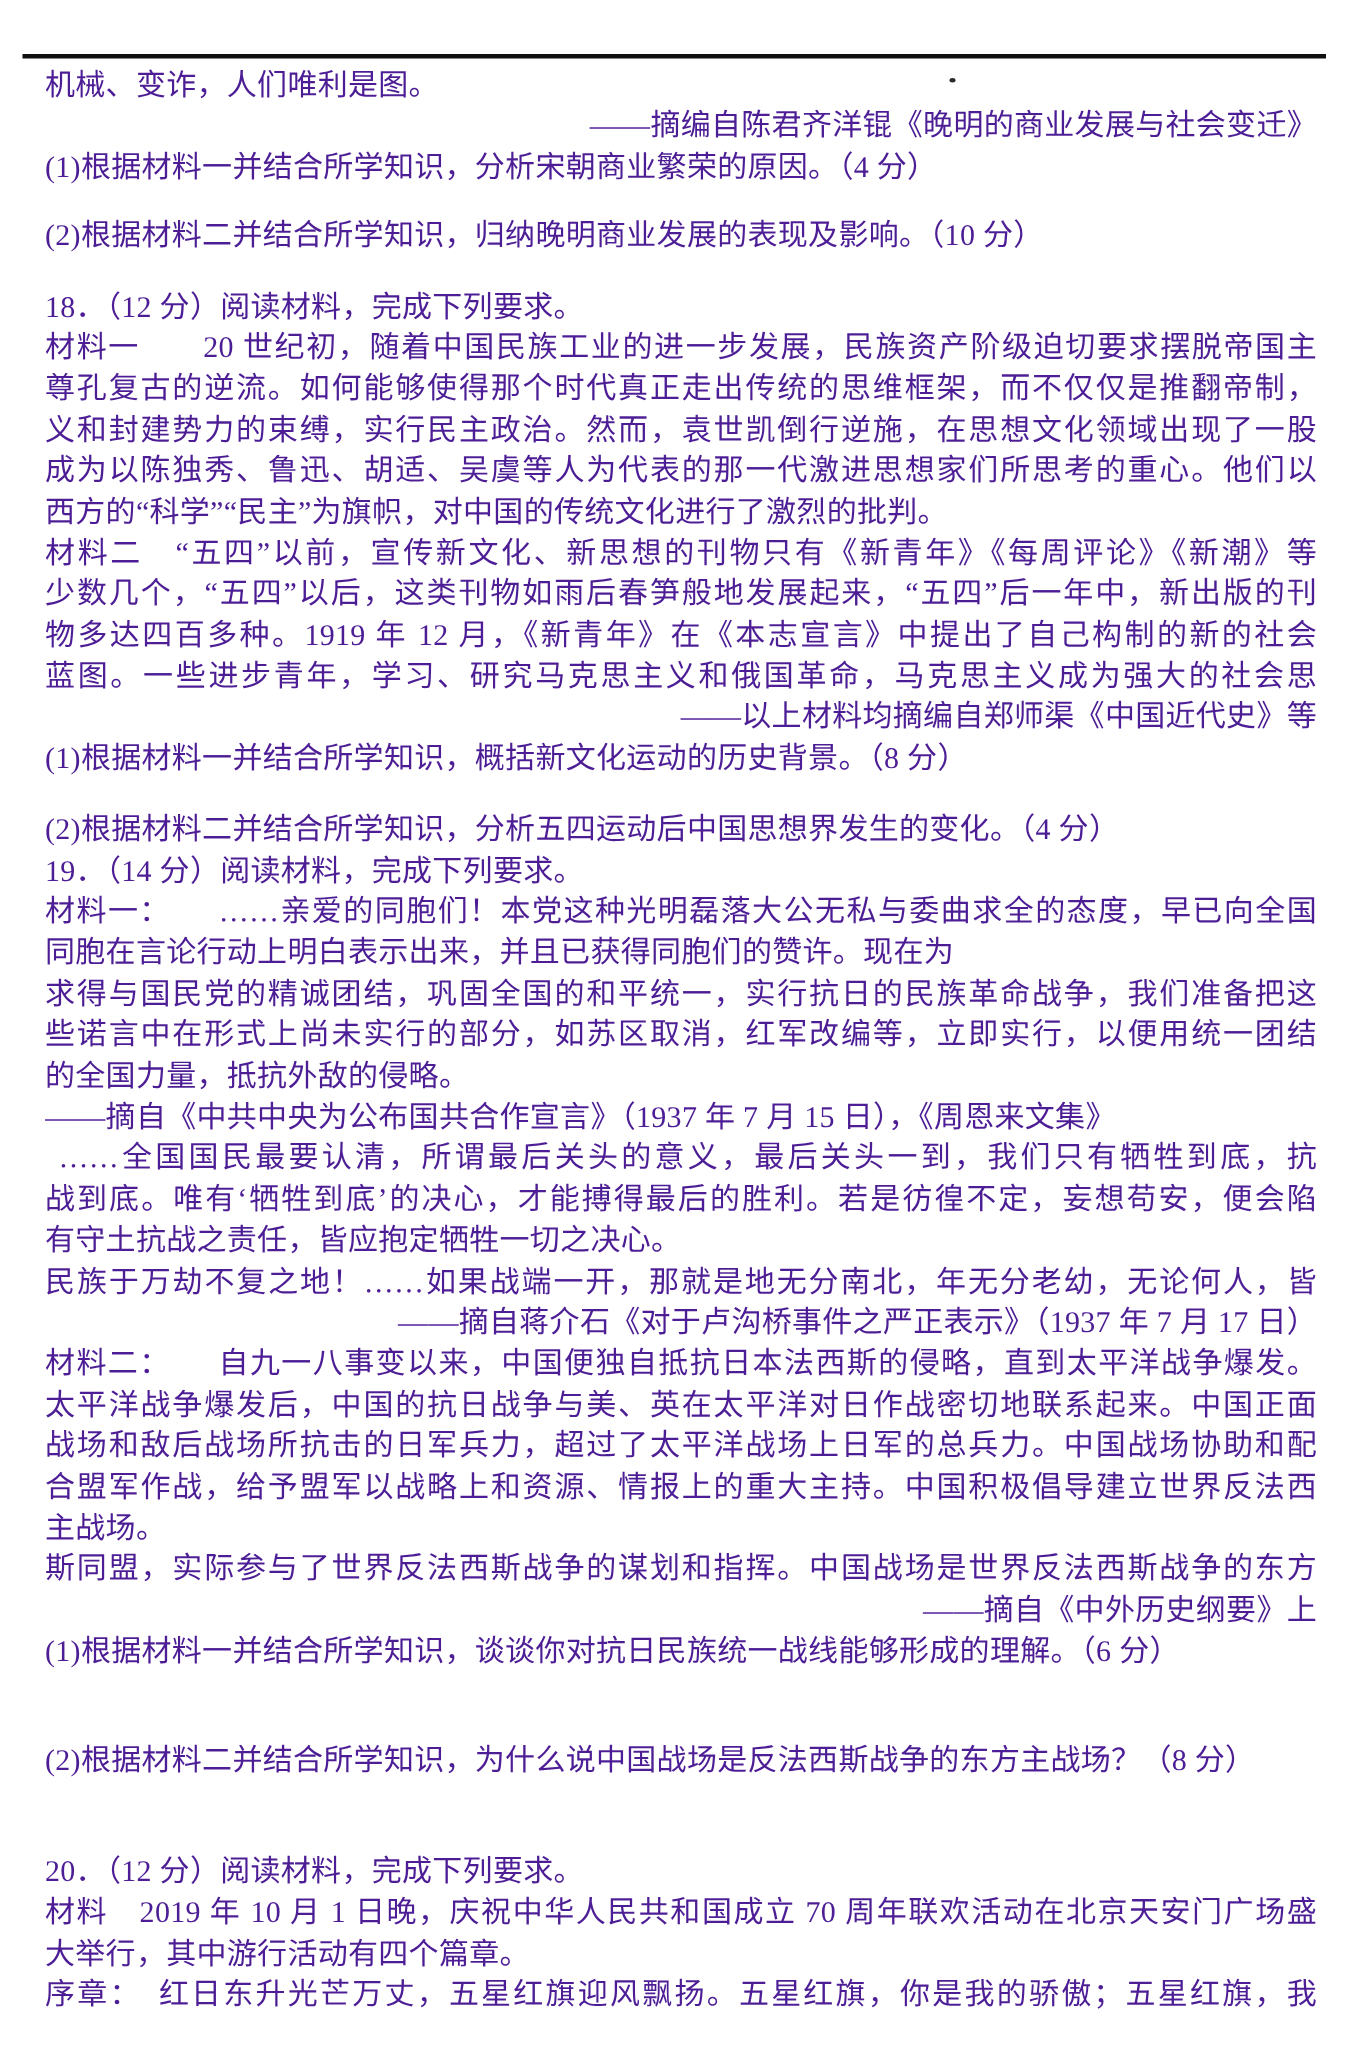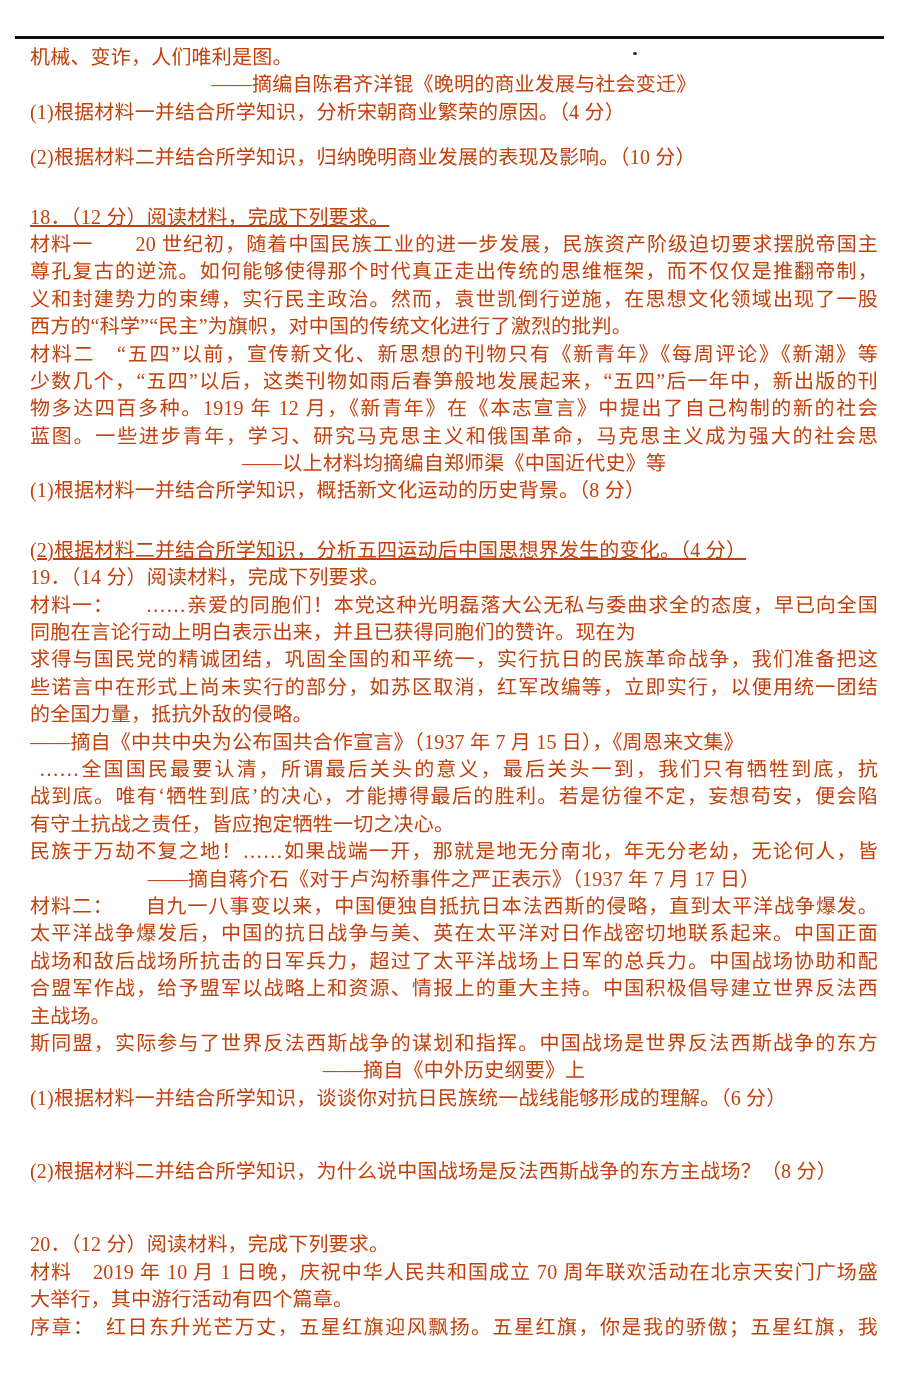--- a/index.html
+++ b/index.html
@@ -46,50 +46,51 @@
     padding: 0;
     font-size: 20px;
     line-height: 27.4px;
     height: 27.4px;
     overflow: hidden;
     white-space: pre-wrap;
     text-align: left;
     letter-spacing: 0.2px;
   }
   .line.right {
-    text-align: center;
+    text-align: right;
   }
   .line.fill {
     text-align: justify;
     text-align-last: justify;
   }
   .line.fill-indent {
     text-align: justify;
     text-align-last: justify;
     padding-left: 9px;
   }
   .line.gap-s { margin-top: 18px; }
-  .line.gap-m { margin-top: 32px; text-decoration: underline; }
+  .line.gap-m { margin-top: 20px; }
   .line.gap-l { margin-top: 46px; }
 </style>
 </head>
 <body>
 
-<div class="page" style="background: rgb(255, 255, 255); color: #c2410c;">
+<div class="page" style="background: rgb(255, 255, 255); color: #4c1d95;">
   <div class="top-rule" style="border-top-color: rgb(16, 16, 16);"></div>
   <div class="artifact-dot"></div>
   <div class="content">
       <p class="line left">机械、变诈，人们唯利是图。</p>
       <p class="line right">——摘编自陈君齐洋锟《晚明的商业发展与社会变迁》</p>
       <p class="line left">(1)根据材料一并结合所学知识，分析宋朝商业繁荣的原因。（4 分）</p>
       <p class="line left gap-s">(2)根据材料二并结合所学知识，归纳晚明商业发展的表现及影响。（10 分）</p>
       <p class="line left gap-m">18．（12 分）阅读材料，完成下列要求。</p>
       <p class="line fill">材料一　　20 世纪初，随着中国民族工业的进一步发展，民族资产阶级迫切要求摆脱帝国主</p>
       <p class="line fill">尊孔复古的逆流。如何能够使得那个时代真正走出传统的思维框架，而不仅仅是推翻帝制，</p>
       <p class="line fill">义和封建势力的束缚，实行民主政治。然而，袁世凯倒行逆施，在思想文化领域出现了一股</p>
+      <p class="line fill">成为以陈独秀、鲁迅、胡适、吴虞等人为代表的那一代激进思想家们所思考的重心。他们以</p>
       <p class="line left">西方的“科学”“民主”为旗帜，对中国的传统文化进行了激烈的批判。</p>
       <p class="line fill">材料二　“五四”以前，宣传新文化、新思想的刊物只有《新青年》《每周评论》《新潮》等</p>
       <p class="line fill">少数几个，“五四”以后，这类刊物如雨后春笋般地发展起来，“五四”后一年中，新出版的刊</p>
       <p class="line fill">物多达四百多种。1919 年 12 月，《新青年》在《本志宣言》中提出了自己构制的新的社会</p>
       <p class="line fill">蓝图。一些进步青年，学习、研究马克思主义和俄国革命，马克思主义成为强大的社会思</p>
       <p class="line right">——以上材料均摘编自郑师渠《中国近代史》等</p>
       <p class="line left">(1)根据材料一并结合所学知识，概括新文化运动的历史背景。（8 分）</p>
       <p class="line left gap-m">(2)根据材料二并结合所学知识，分析五四运动后中国思想界发生的变化。（4 分）</p>
       <p class="line left">19．（14 分）阅读材料，完成下列要求。</p>
       <p class="line fill">材料一：　　……亲爱的同胞们！本党这种光明磊落大公无私与委曲求全的态度，早已向全国</p>

